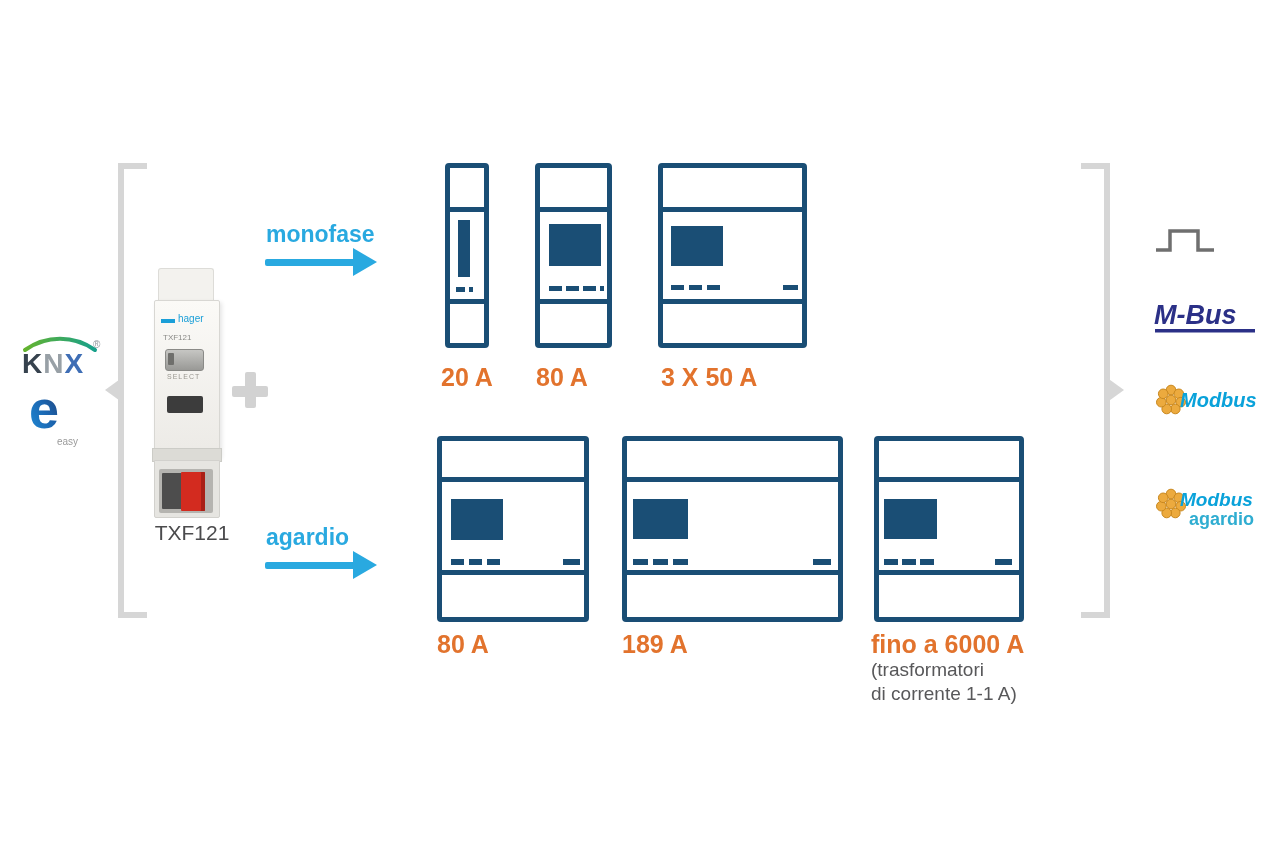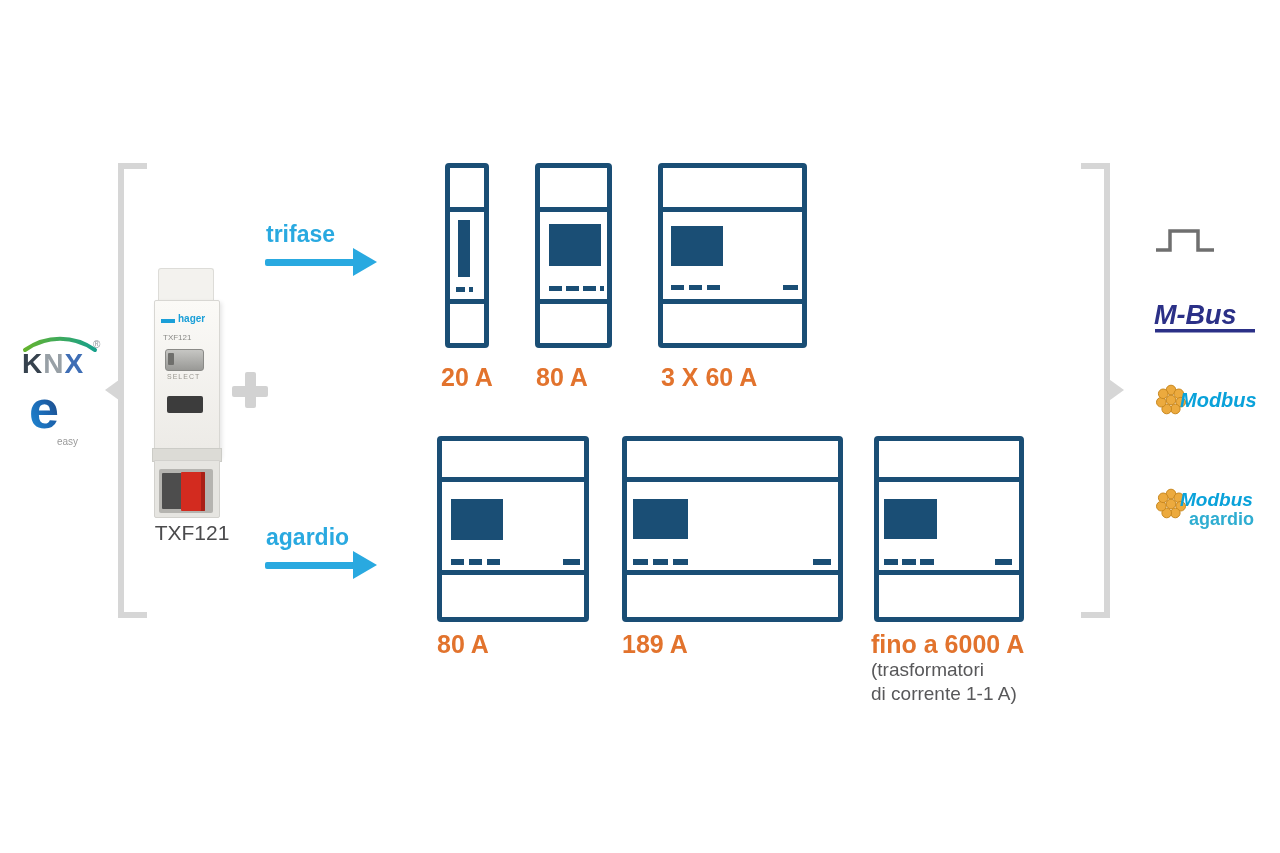--- a/index.html
+++ b/index.html
@@ -78,21 +78,21 @@
 
   <div class="bracket" style="left:1104px;top:163px;width:6px;height:455px;"></div>
   <div class="bracket" style="left:1081px;top:163px;width:29px;height:6px;"></div>
   <div class="bracket" style="left:1081px;top:612px;width:29px;height:6px;"></div>
   <div class="b-arrow-r" style="left:1106px;top:377px;"></div>
 
   <div class="abs" style="left:150px;top:266px;width:72px;height:252px;">
     <div class="abs" style="left:8px;top:2px;width:54px;height:34px;background:#f3f2ee;border:1px solid #dddcd8;border-bottom:none;border-radius:3px 3px 0 0;"></div>
     <div class="abs" style="left:4px;top:34px;width:64px;height:155px;background:linear-gradient(180deg,#fbfaf7,#eceae6);border:1px solid #d8d7d3;border-radius:2px;box-shadow:2px 2px 4px rgba(0,0,0,0.10);">
       <div class="abs" style="left:6px;top:18px;width:14px;height:4px;background:var(--hager);"></div>
-      <div class="dev-text" style="left:23px;top:12px;font-size:10px;font-weight:bold;color:var(--hager);">hager</div>
+      <div class="dev-text" style="left:23px;top:12px;font-size:10px;font-weight:normal;color:var(--hager);">hager</div>
       <div class="dev-text" style="left:8px;top:32px;font-size:8px;color:#8b8b88;">TXF121</div>
       <div class="abs" style="left:10px;top:48px;width:37px;height:20px;background:linear-gradient(180deg,#c6c6c3,#999996);border:1px solid #8a8a87;border-radius:3px;">
         <div class="abs" style="left:2px;top:3px;width:6px;height:12px;background:#6f6f6c;border-radius:1px;"></div>
       </div>
       <div class="dev-text" style="left:12px;top:72px;font-size:7px;color:#98968f;letter-spacing:1px;">SELECT</div>
       <div class="abs" style="left:12px;top:95px;width:36px;height:17px;background:#3c3c3c;border-radius:2px;"></div>
     </div>
     <div class="abs" style="left:2px;top:182px;width:68px;height:12px;background:#dcdbd6;border:1px solid #ccccc7;"></div>
     <div class="abs" style="left:4px;top:194px;width:64px;height:56px;background:#e6e5e1;border:1px solid #d2d1cd;border-radius:0 0 2px 2px;">
       <div class="abs" style="left:4px;top:8px;width:54px;height:44px;background:#b5b4b0;border-radius:2px;">
@@ -101,21 +101,21 @@
       </div>
     </div>
   </div>
   <div class="abs" style="left:148px;top:521px;width:88px;text-align:center;font-size:21px;color:#4b4b4d;">TXF121</div>
 
   <div class="abs" style="left:232px;top:372px;width:38px;height:38px;">
     <div class="plus-bar" style="left:0;top:14px;width:36px;height:11px;"></div>
     <div class="plus-bar" style="left:13px;top:0;width:11px;height:36px;"></div>
   </div>
 
-  <div class="flow-label" style="left:266px;top:221px;">trifase</div>
+  <div class="flow-label" style="left:266px;top:221px;">monofase</div>
   <div class="arrow-line" style="left:265px;top:259px;width:92px;"></div>
   <div class="arrow-head" style="left:353px;top:248px;"></div>
 
   <div class="flow-label" style="left:266px;top:524px;">agardio</div>
   <div class="arrow-line" style="left:265px;top:562px;width:92px;"></div>
   <div class="arrow-head" style="left:353px;top:551px;"></div>
 
   <div class="meter" style="left:445px;top:163px;width:34px;height:175px;">
     <div class="part divider" style="top:39px;"></div>
     <div class="part divider" style="top:131px;"></div>
@@ -139,21 +139,21 @@
     <div class="part divider" style="top:131px;"></div>
     <div class="part" style="left:8px;top:58px;width:52px;height:40px;"></div>
     <div class="part" style="left:8px;top:117px;width:13px;height:5px;"></div>
     <div class="part" style="left:26px;top:117px;width:13px;height:5px;"></div>
     <div class="part" style="left:44px;top:117px;width:13px;height:5px;"></div>
     <div class="part" style="left:120px;top:117px;width:15px;height:5px;"></div>
   </div>
 
   <div class="amp-label" style="left:441px;top:363px;">20 A</div>
   <div class="amp-label" style="left:536px;top:363px;">80 A</div>
-  <div class="amp-label" style="left:661px;top:363px;">3 X 60 A</div>
+  <div class="amp-label" style="left:661px;top:363px;">3 X 50 A</div>
 
   <div class="meter" style="left:437px;top:436px;width:142px;height:176px;">
     <div class="part divider" style="top:36px;"></div>
     <div class="part divider" style="top:129px;"></div>
     <div class="part" style="left:9px;top:58px;width:52px;height:41px;"></div>
     <div class="part" style="left:9px;top:118px;width:13px;height:6px;"></div>
     <div class="part" style="left:27px;top:118px;width:13px;height:6px;"></div>
     <div class="part" style="left:45px;top:118px;width:13px;height:6px;"></div>
     <div class="part" style="left:121px;top:118px;width:17px;height:6px;"></div>
   </div>

